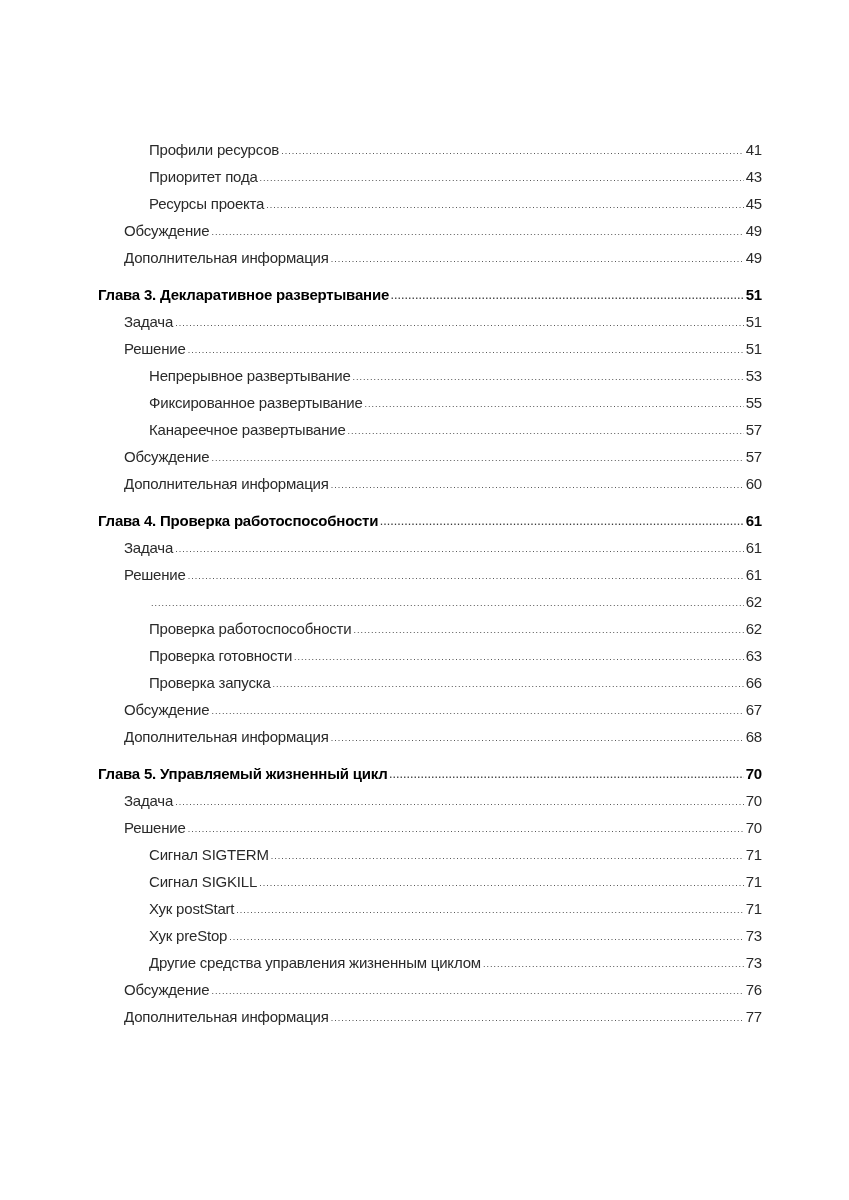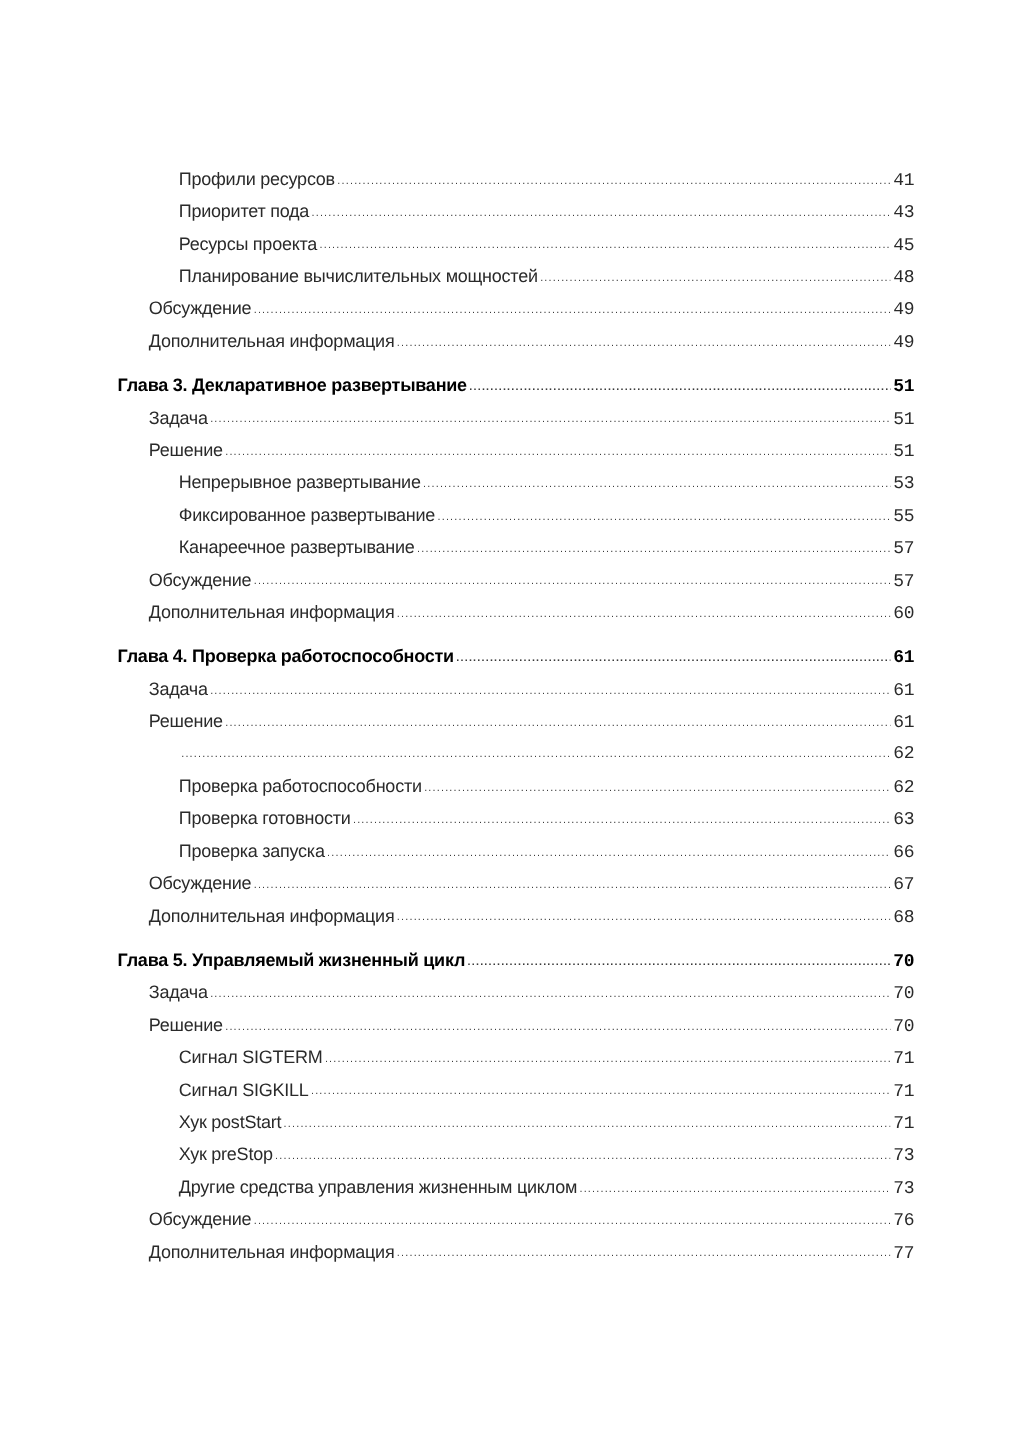--- a/index.html
+++ b/index.html
@@ -28,21 +28,21 @@
     margin: 0 2px;
     color: #3a3a3a;
     font-size: 9px;
     letter-spacing: 1px;
     position: relative;
     top: -1px;
   }
   .row .leader::before {
     content: "..................................................................................................................................................................................................................................................................................";
   }
-  .row .pg { white-space: nowrap; text-align: right; font-family: Liberation Mono, monospace; }
+  .row .pg { white-space: nowrap; text-align: right; }
   .lvl0 { font-weight: bold; font-size: 15px; color: #000000; }
   .lvl0 .leader { font-weight: bold; }
   .lvl1 { padding-left: 26px; }
   .lvl2 { padding-left: 51px; }
   .chapter-gap { height: 10px; }
 </style>
 </head>
 <body>
 
 <div class="page" id="toc">
@@ -54,25 +54,20 @@
     <div class="row lvl2">
       <span class="title">Приоритет пода</span>
       <span class="leader"></span>
       <span class="pg">43</span>
     </div>
     <div class="row lvl2">
       <span class="title">Ресурсы проекта</span>
       <span class="leader"></span>
       <span class="pg">45</span>
     </div>
-    <div class="row lvl2">
-      <span class="title">Планирование вычислительных мощностей</span>
-      <span class="leader"></span>
-      <span class="pg">48</span>
-    </div>
     <div class="row lvl1">
       <span class="title">Обсуждение</span>
       <span class="leader"></span>
       <span class="pg">49</span>
     </div>
     <div class="row lvl1">
       <span class="title">Дополнительная информация</span>
       <span class="leader"></span>
       <span class="pg">49</span>
     </div>

